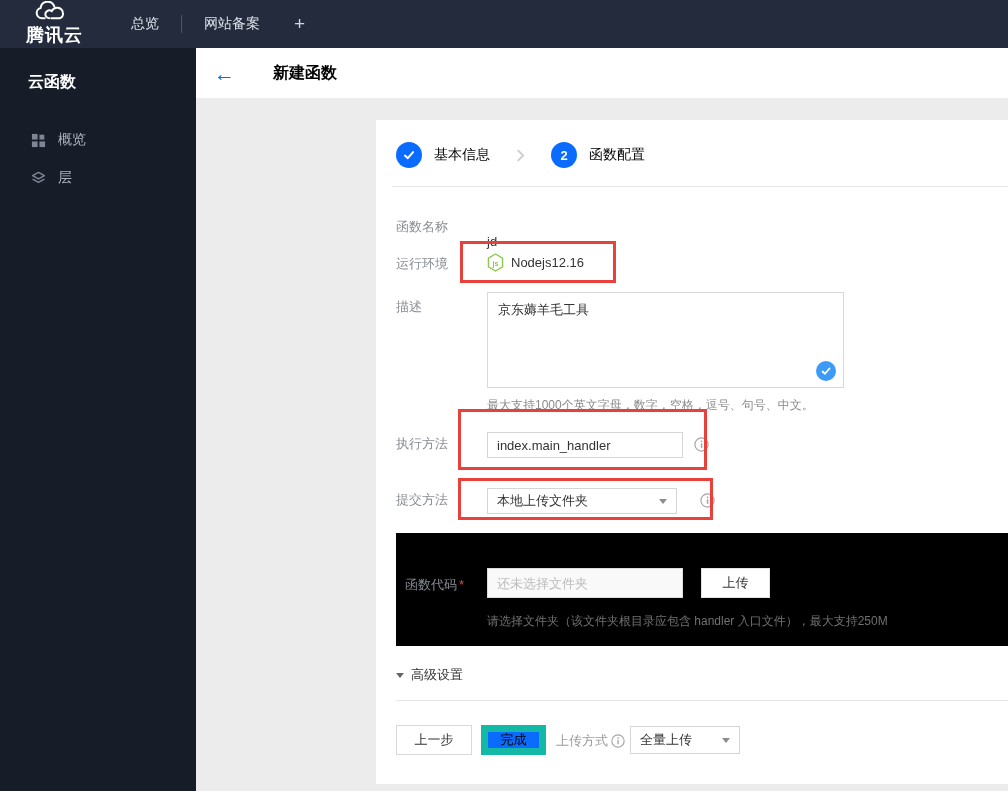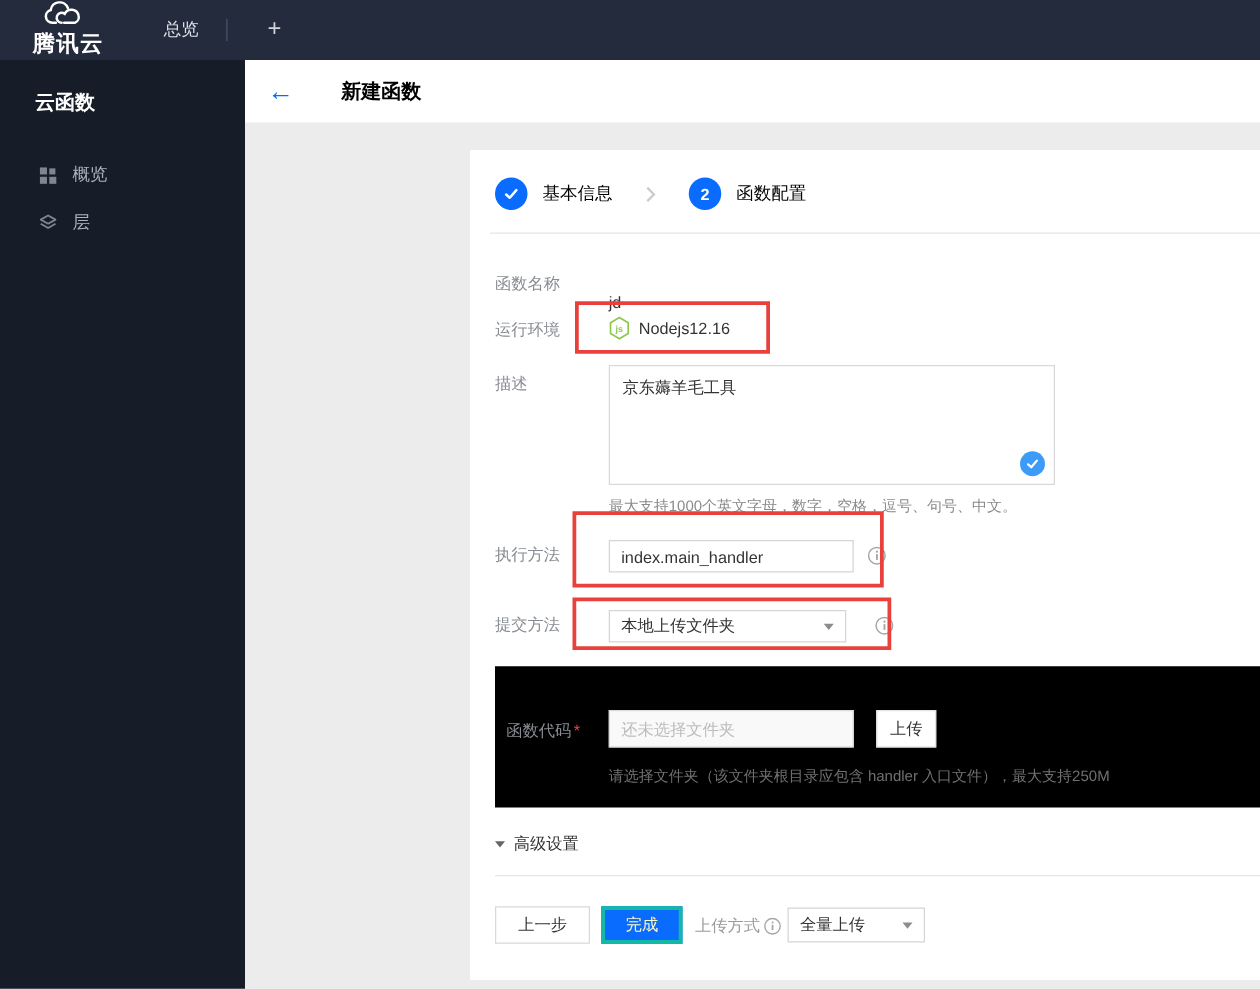--- a/index.html
+++ b/index.html
@@ -76,35 +76,35 @@
   .anno { position:absolute; border:3px solid #e8413c; pointer-events:none; z-index:5; }
 
   
   .code-section { position:absolute; left:20px; top:413px; right:0; height:113px; background:#000000; }
   .code-label { position:absolute; left:9px; top:43px; font-size:13px; color:#888c93; }
   .req-star { color:#e54545; margin-left:2px; }
   .code-input { position:absolute; left:91px; top:35px; width:196px; height:30px;
     border:1px solid #dcdcdc; background:#f9f9f9; font-size:13px; padding:0 9px; outline:none;
     font-family:"Liberation Sans","DejaVu Sans",sans-serif; }
   .code-input::placeholder { color:#bcbcbc; }
-  .upload-btn { position:absolute; left:305px; top:35px; width:48px; height:30px;
+  .upload-btn { position:absolute; left:305px; top:35px; width:69px; height:30px;
     background:#fff; border:1px solid #e3e3e3; font-size:13px; color:#333; cursor:pointer; }
   .code-hint { position:absolute; left:91px; top:80px; font-size:12px; color:#707070; }
 
   
   .advanced { position:absolute; left:20px; top:546px; display:flex; align-items:center; cursor:pointer; }
   .adv-caret { width:0; height:0; border-left:4px solid transparent; border-right:4px solid transparent;
     border-top:5px solid #666; margin-right:7px; }
   .advanced span { font-size:13px; color:#333; }
 
   
   .btn { position:absolute; height:30px; font-size:13px; display:flex; align-items:center;
     justify-content:center; cursor:pointer; }
   .btn-prev { left:20px; top:605px; width:76px; background:#fff; border:1px solid #d9d9d9; color:#333; }
-  .btn-finish { left:105px; top:605px; width:65px; background:#0a6cff; border:3px solid #14b8a6; color:#fef9c3; }
+  .btn-finish { left:105px; top:605px; width:65px; background:#0a6cff; border:7px solid #14b8a6; color:#000000; }
   .upload-mode-label { position:absolute; left:180px; top:612px; font-size:13px; color:#9b9b9b;
     display:flex; align-items:center; }
   .upload-mode-label .imini { margin-left:3px; display:flex; }
   .select-mode { left:254px; top:606px; width:110px; height:28px; }
 </style>
 </head>
 <body>
 
 <div class="topbar">
   <div class="brand">
@@ -114,20 +114,23 @@
         <path d="M18.5 20.5 a4.8 4.8 0 1 1 3-8.6 A7.2 7.2 0 0 1 35 13.6 a6 6 0 0 1-3.4 6.9 H21" fill="none" stroke="#ffffff" stroke-width="2.4" stroke-linecap="round"></path>
       </svg>
     </span>
     <span class="brand-name">腾讯云</span>
   </div>
   <div class="topnav">
     <div class="topnav-item">
       <span>总览</span>
     </div>
     <div class="topnav-divider"></div>
+    <div class="topnav-item">
+      <span>网站备案</span>
+    </div>
     <div class="topnav-plus" style="margin-left:8px;">
       <span>+</span>
     </div>
   </div>
 </div>
 
 <div class="sidebar">
   <div class="sidebar-title">云函数</div>
   <div class="sidebar-menu">
     <div class="side-item">

